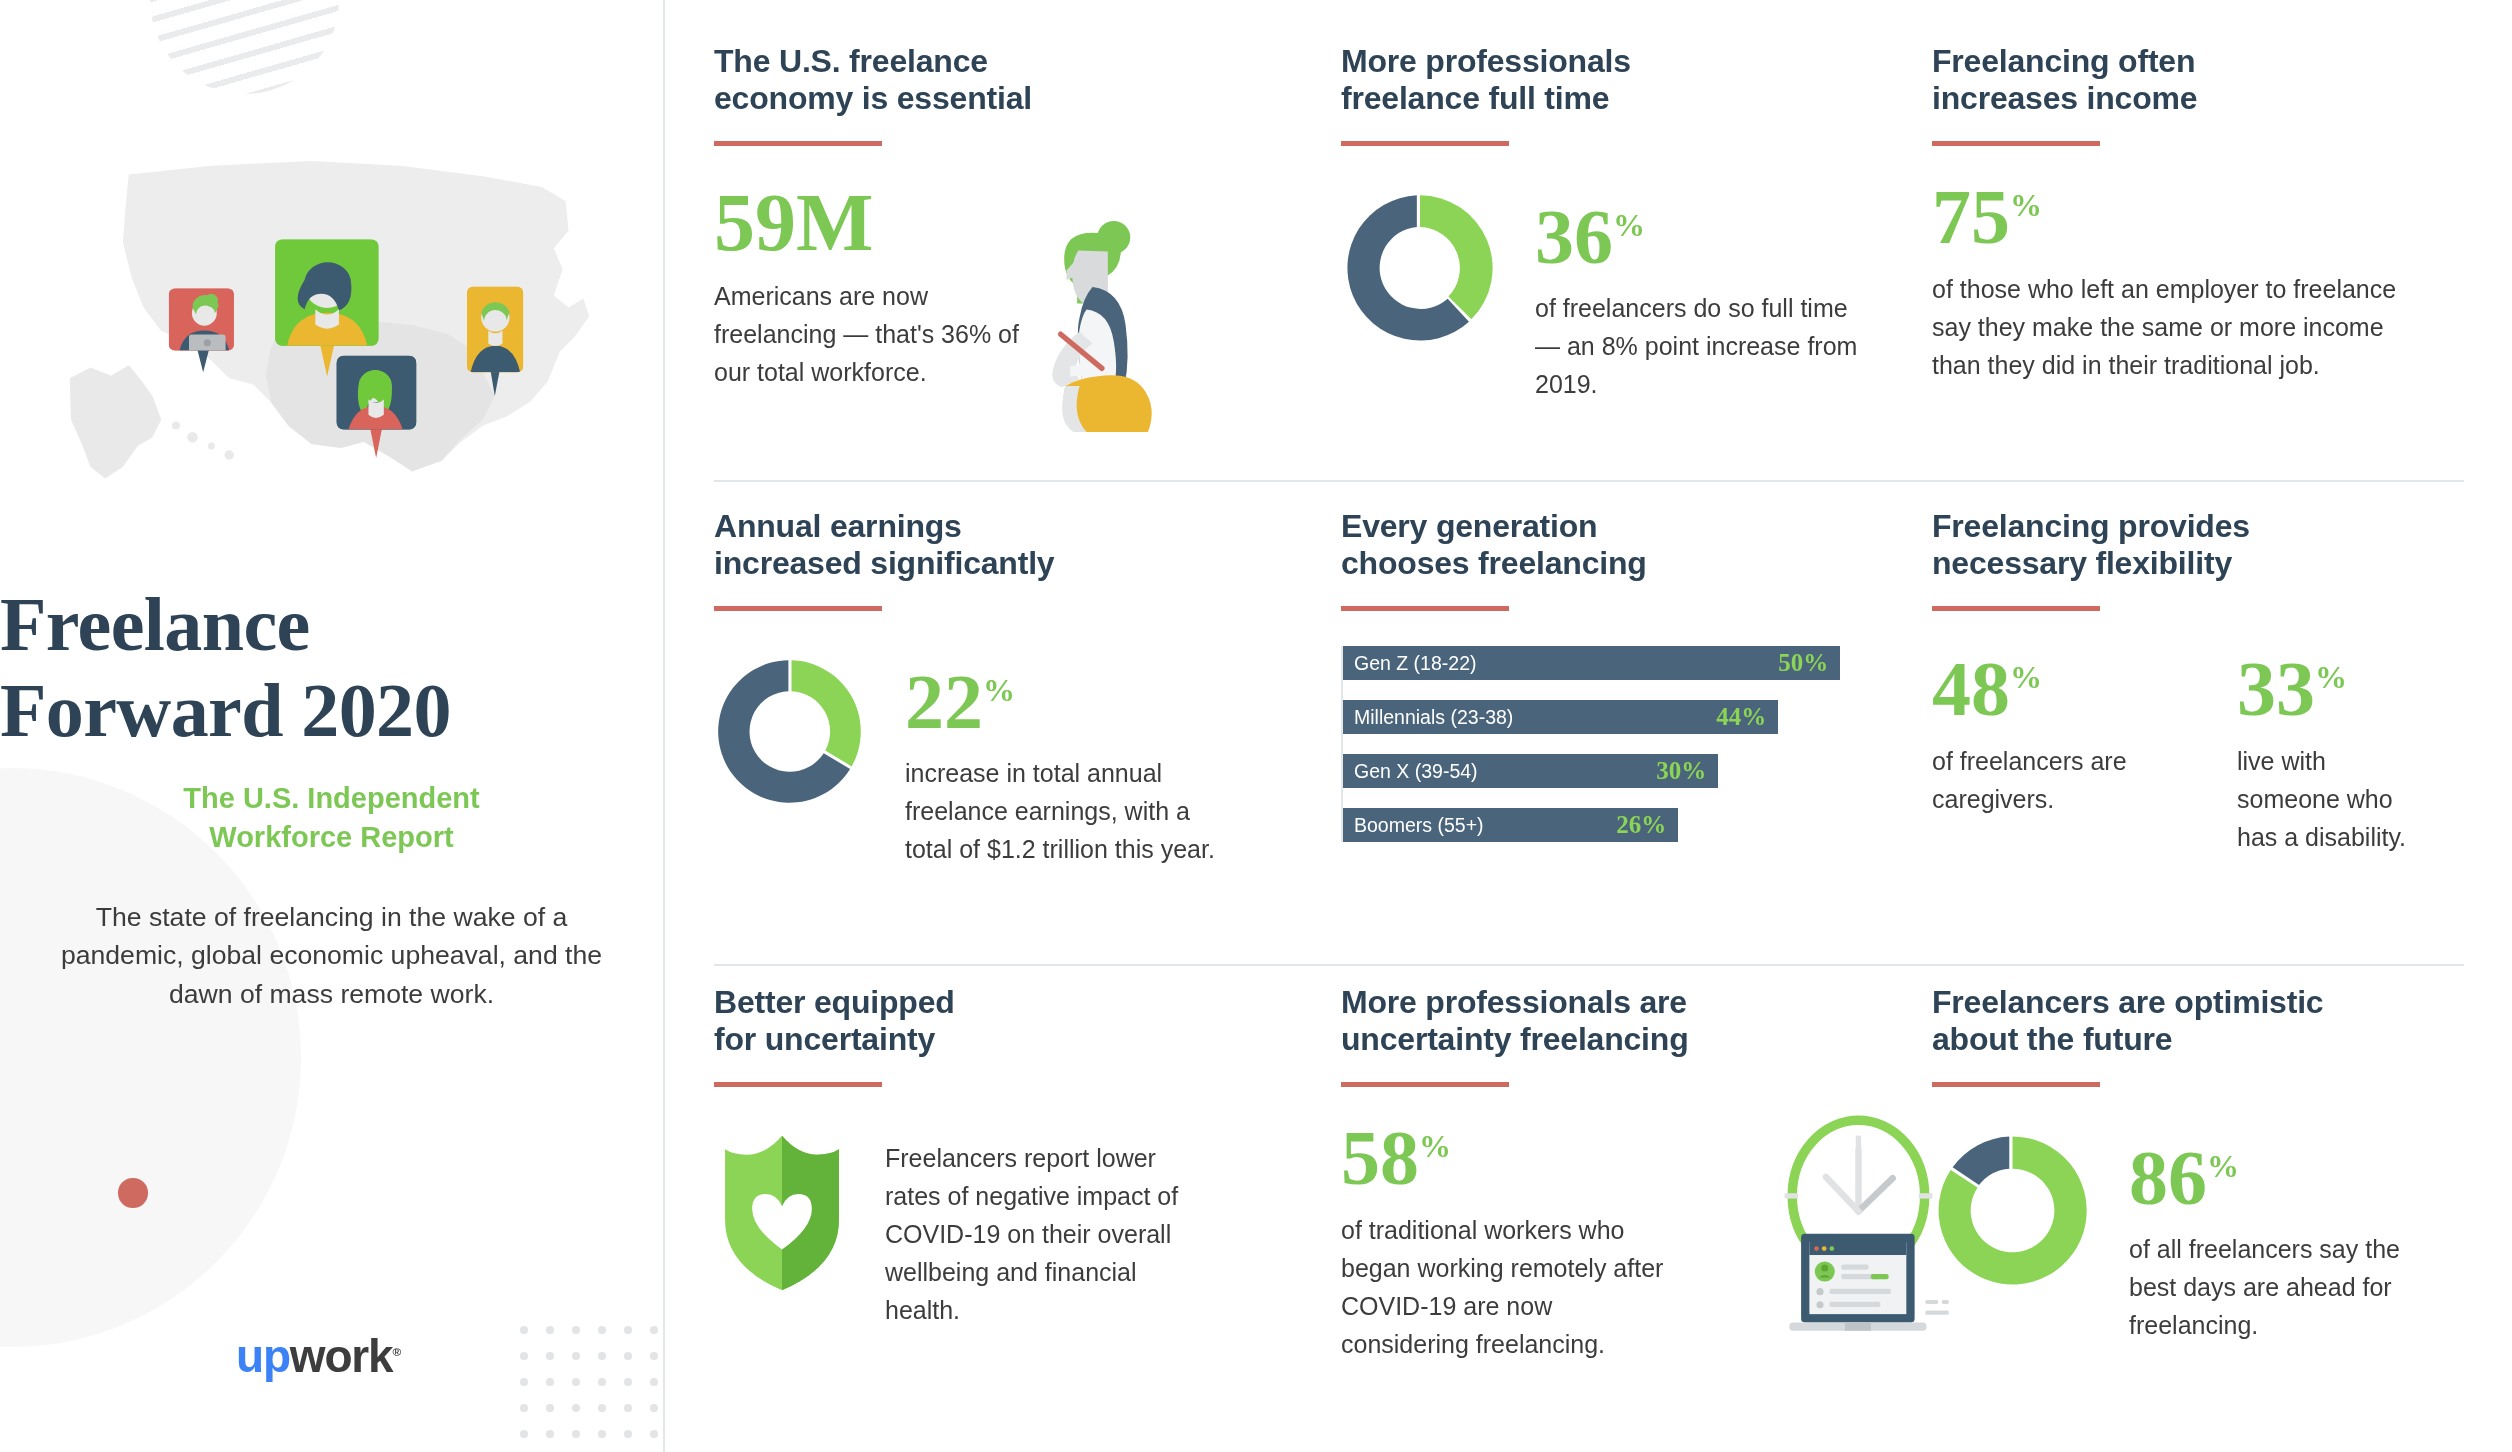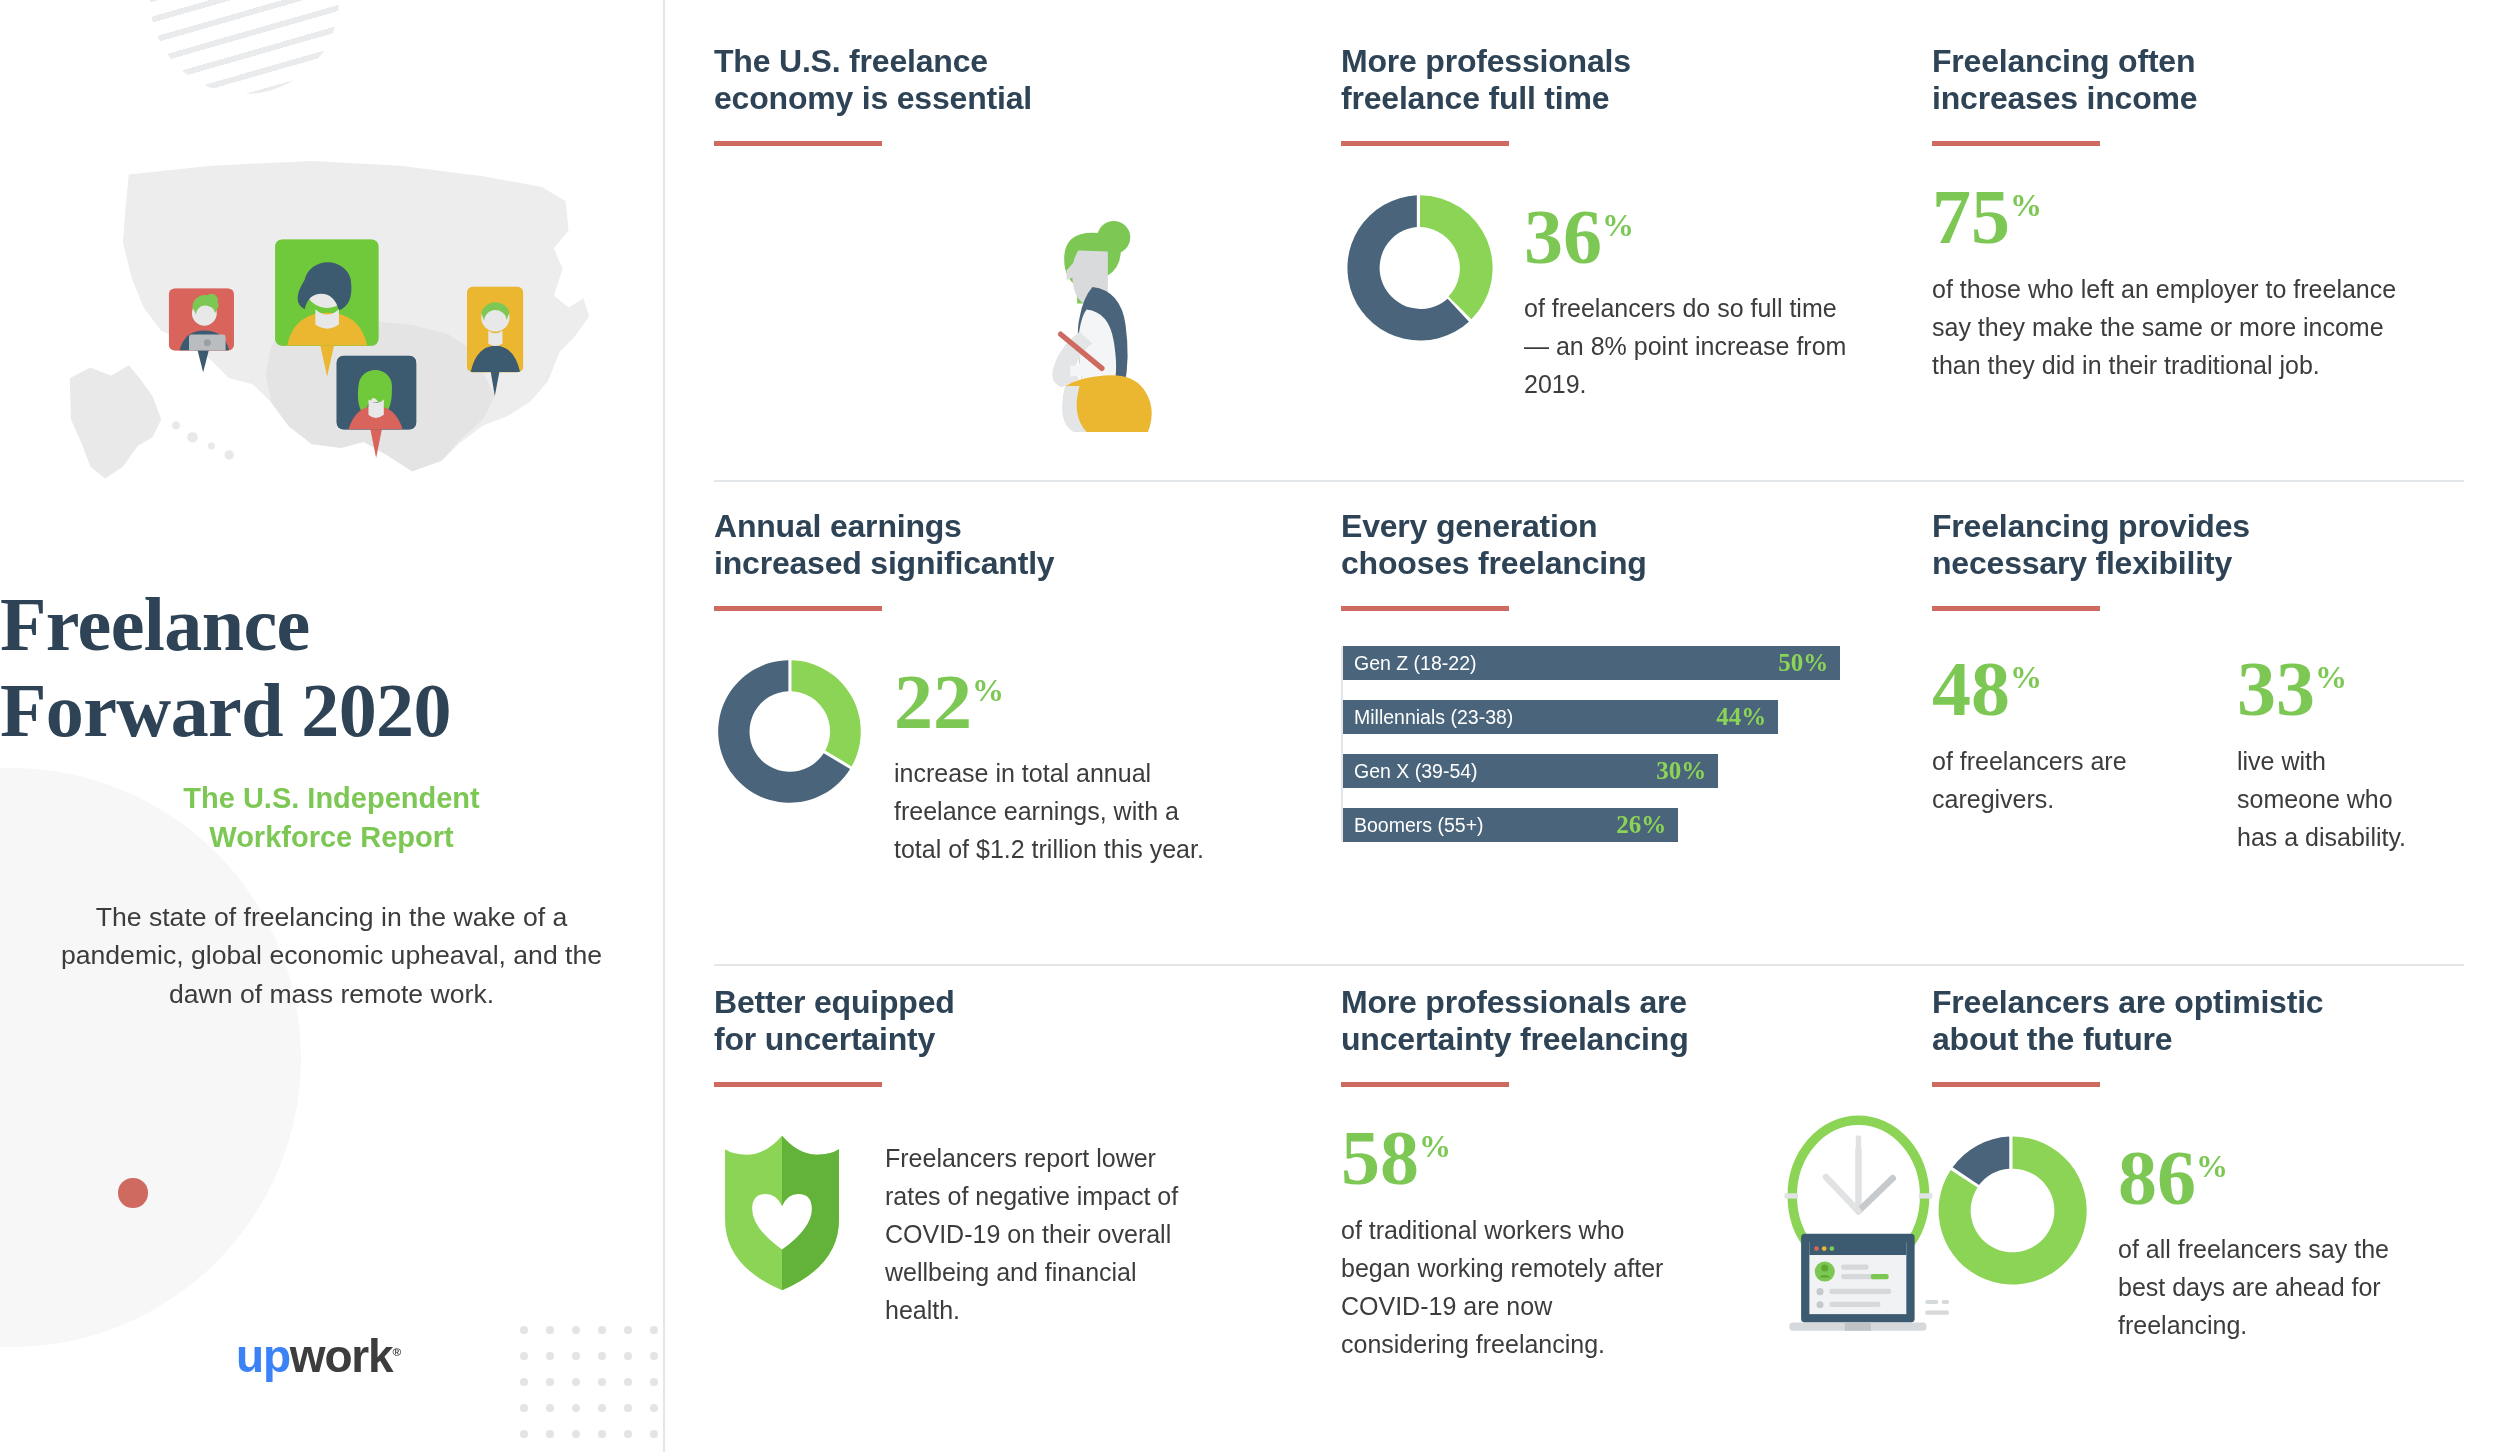--- a/index.html
+++ b/index.html
@@ -89,21 +89,21 @@
     font-family:"Liberation Serif", serif;
     font-weight:bold; color:#7DC855; line-height:.95;
   }
   .stat-59 { font-size:82px; }
   .stat-pct { font-size:78px; position:relative; display:inline-block; }
   .stat-pct sup { font-size:32px; vertical-align:super; line-height:0; }
   .stat-body {
     font-size:25px; line-height:1.52; color:#3C3C3C; margin-top:15.4px; font-weight:normal;
   }
   .donut { flex:0 0 auto; }
-  .with-donut { margin-top:43px; display:flex; align-items:flex-start; gap:25px; }
+  .with-donut { margin-top:43px; display:flex; align-items:flex-start; gap:36px; }
   .donut-text { padding-top:10.6px; }
 
   
   .barchart { margin-top:35px; position:relative; width:520px; }
   .barchart .axis { position:absolute; left:0; top:0; width:1.8px; height:100%; background:#E4E7E9; }
   .bar-row { display:flex; align-items:center; height:34px; margin-bottom:20px; }
   .bar {
     background:#4A657B; height:34px; display:flex; align-items:center;
     justify-content:space-between; padding:0 11.8px 0 13px; color:#ffffff;
   }
@@ -285,20 +285,24 @@
   <div class="hr-row hr-2"></div>
 
   <div class="grid">
 
     <div class="panel">
       <h2>
         <span>The U.S. freelance</span><br>
         <span>economy is essential</span>
       </h2>
       <div class="rule"></div>
+      <div style="margin-top:38px; width:319px;">
+        <div class="stat-big stat-59">59M</div>
+        <div class="stat-body">Americans are now freelancing — that's 36% of our total workforce.</div>
+      </div>
 
       <div class="illus illus-person">
         <svg width="177" height="248" viewBox="0 0 300 420" xmlns="http://www.w3.org/2000/svg">
           <path d="M150 40 q-48 0 -48 44 q0 34 22 46 l0 30 l50 0 l0 -46 q24 -14 24 -44 q0 -30 -48 -30 Z" fill="#7DC855"></path>
           <circle cx="186" cy="48" r="28" fill="#7DC855"></circle>
           <path d="M126 70 q-12 18 -10 48 q2 36 26 46 l34 0 l0 -92 Z" fill="#D8DADC"></path>
           <path d="M120 88 l-14 16 l0 16 l16 -6 Z" fill="#D8DADC"></path>
           <path d="M150 132 q48 6 56 64 q8 58 -2 104 l-70 0 q-14 -84 -6 -116 q6 -34 22 -52 Z" fill="#4A657B"></path>
           <path d="M140 170 q38 4 46 54 q8 48 0 76 l-52 0 q-12 -70 -6 -96 q4 -24 12 -34 Z" fill="#F4F5F6"></path>
           <path d="M128 208 q-34 26 -44 60 q-8 26 14 34 l30 -14 q-12 -10 -4 -28 q8 -20 26 -32 Z" fill="#E3E5E7"></path>

